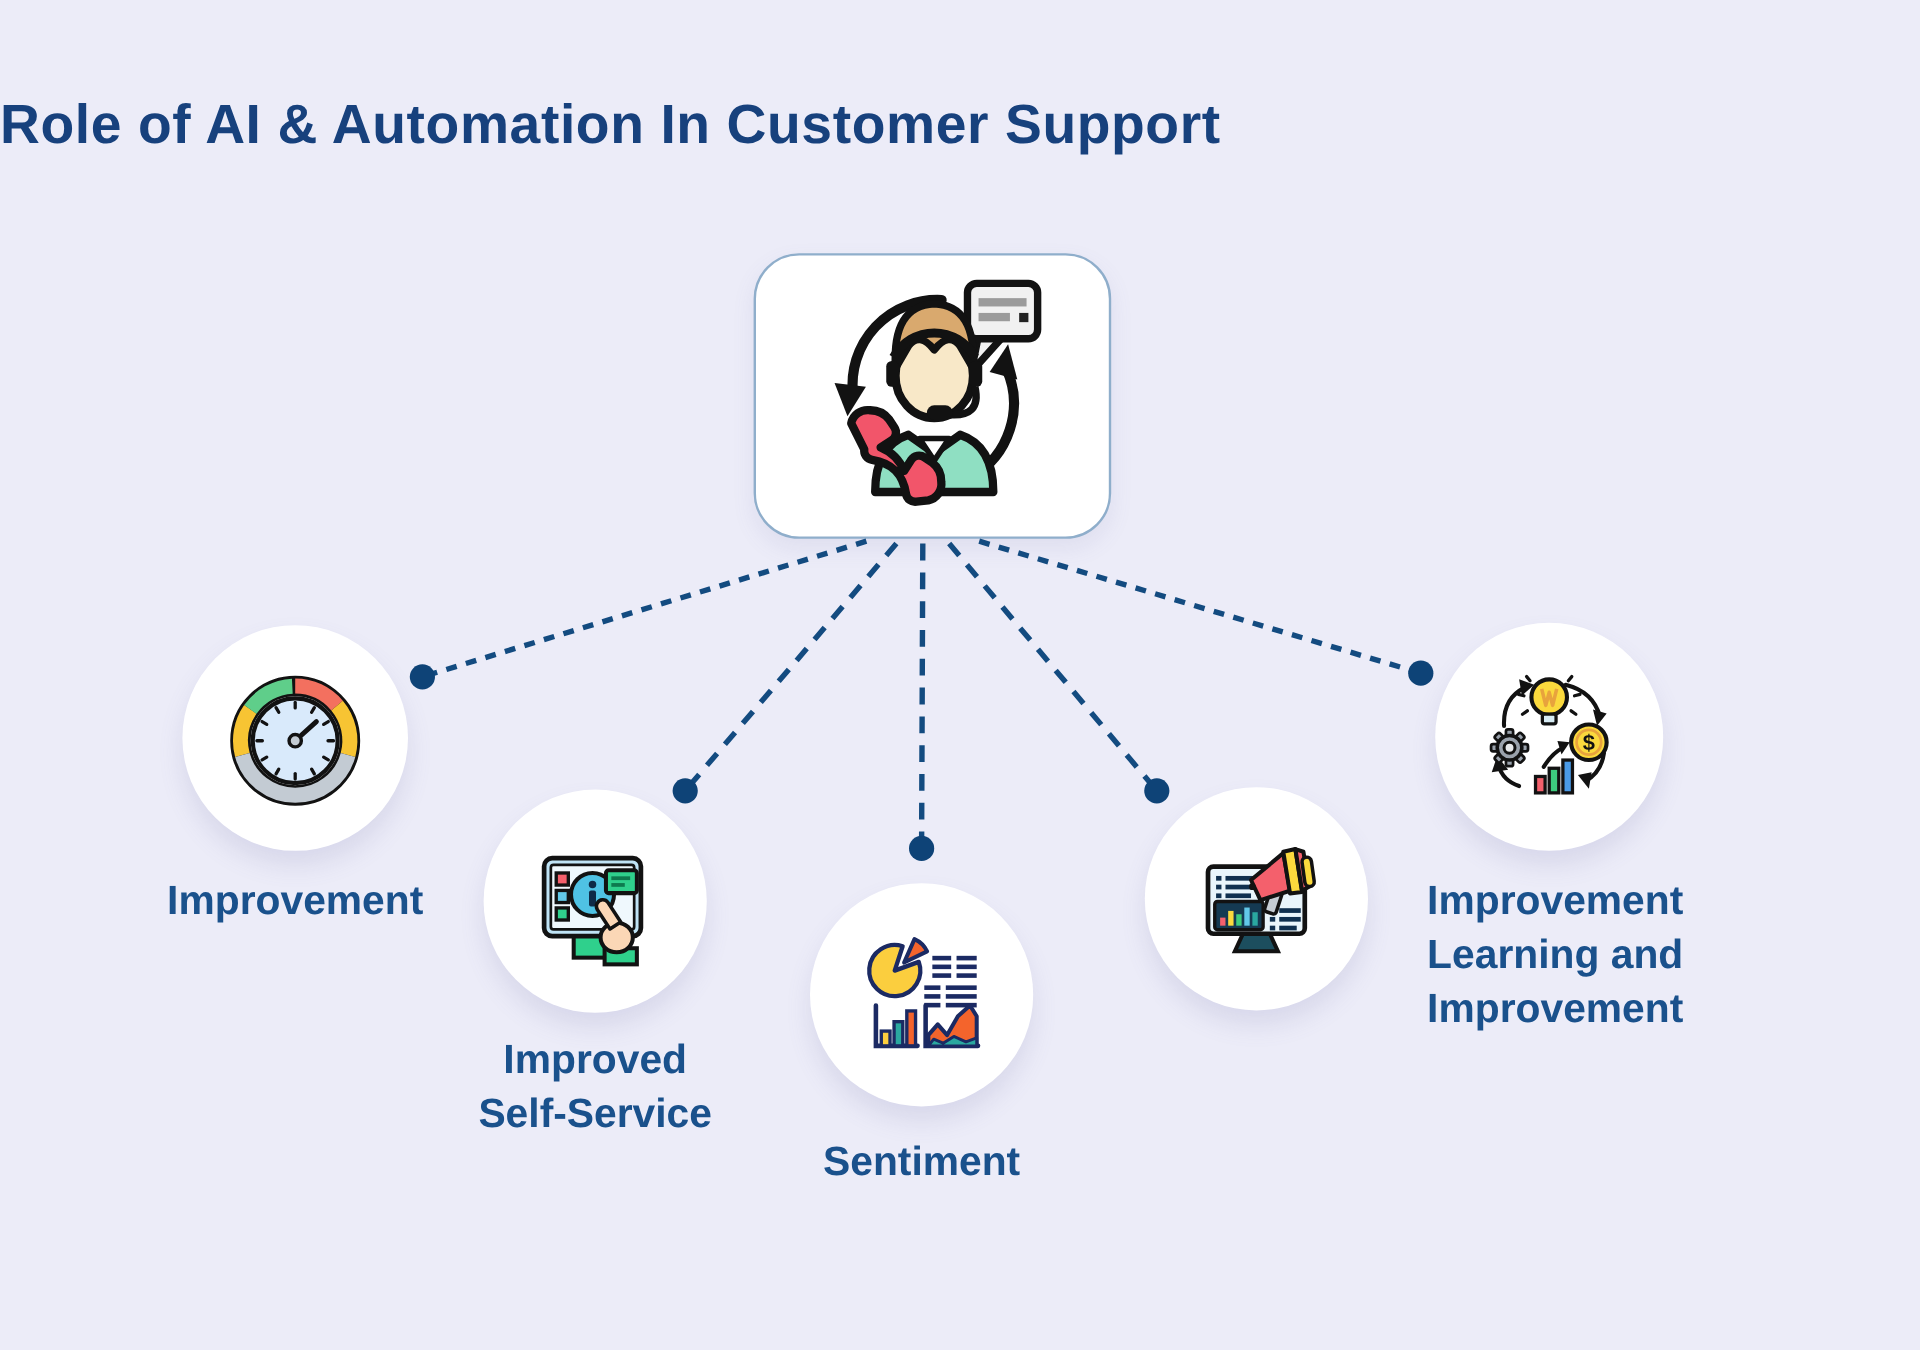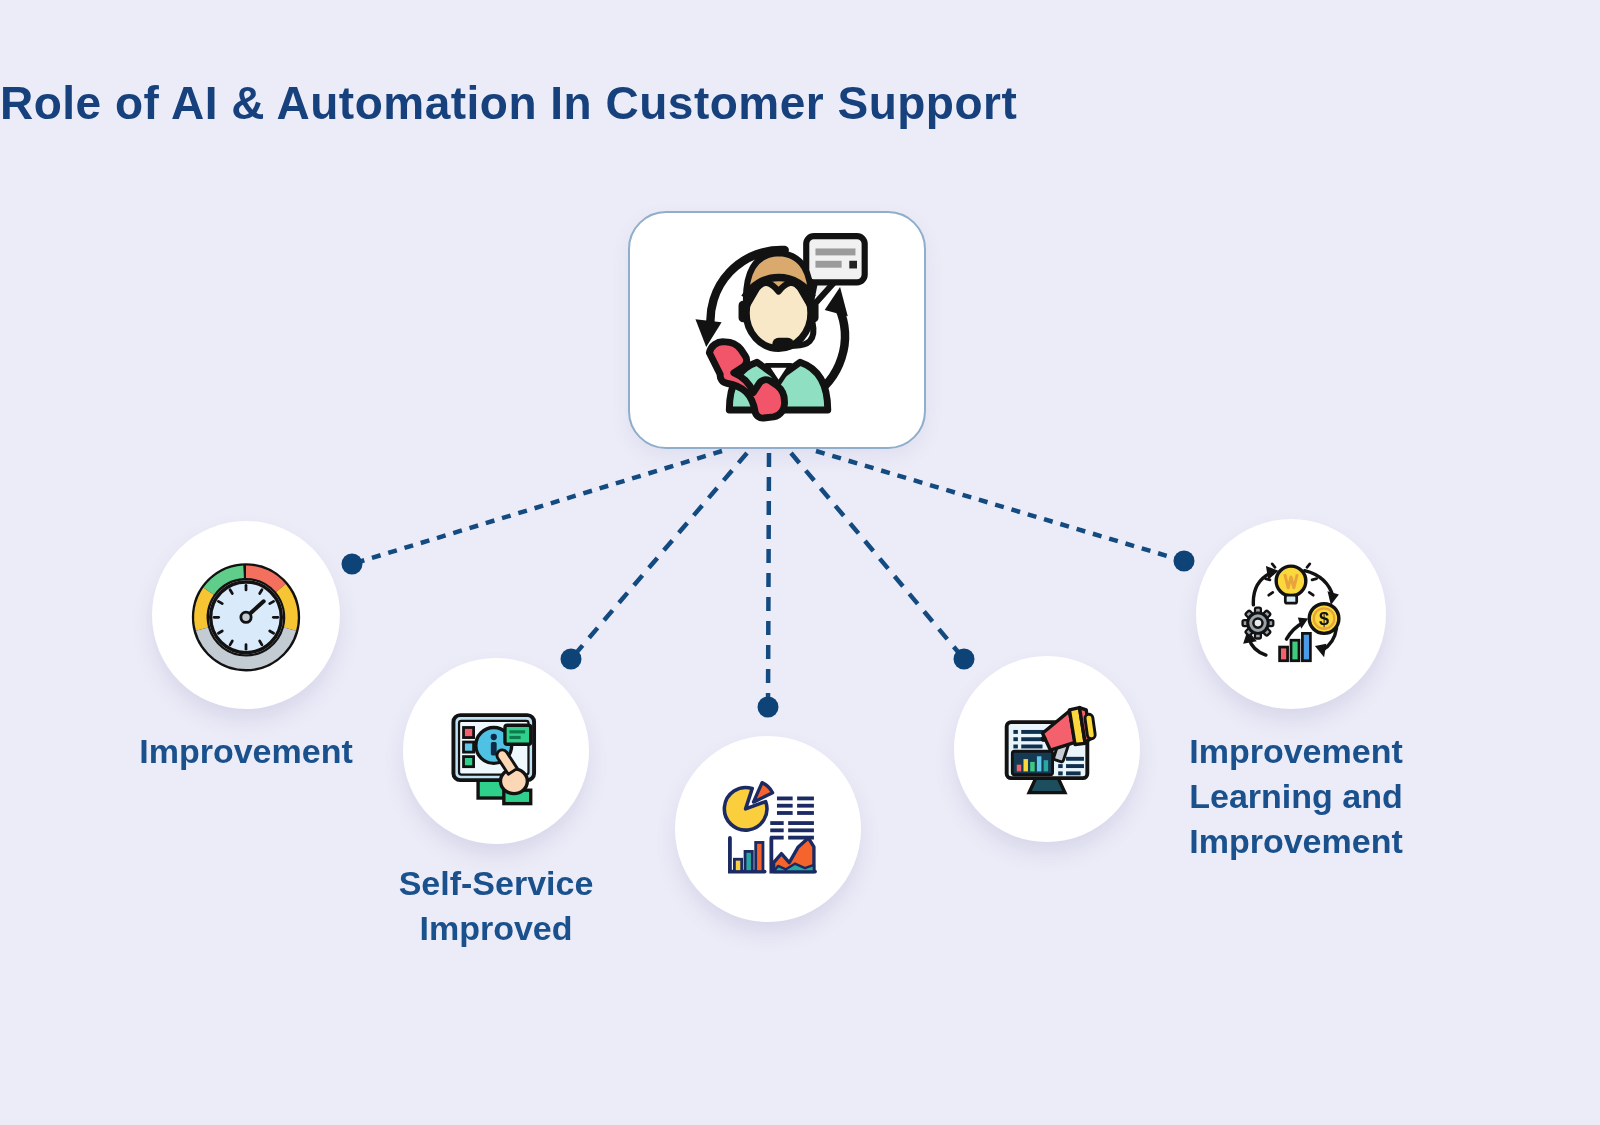--- a/index.html
+++ b/index.html
@@ -243,24 +243,25 @@
     <rect x="40" y="79" width="7" height="12" fill="#F4606C" stroke="#121212" stroke-width="2.4"></rect>
     <rect x="50" y="73" width="7" height="18" fill="#3DCB7E" stroke="#121212" stroke-width="2.4"></rect>
     <rect x="60" y="67" width="7" height="24" fill="#4A9BE8" stroke="#121212" stroke-width="2.4"></rect>
   </svg>
 </div>
 
 <div class="node-label" style="left:246px;top:729px;width:260px;">
   <span>Improvement</span>
 </div>
 <div class="node-label" style="left:496px;top:861px;width:280px;">
+  <span>Improved</span>
   <span>Self-Service</span>
-  <span>Improved</span>
 </div>
 <div class="node-label" style="left:768px;top:946px;width:260px;">
+  <span>Sentiment</span>
 </div>
 <div class="node-label" style="left:1047px;top:861px;width:300px;">
 </div>
 <div class="node-label" style="left:1296px;top:729px;width:320px;">
   <span>Improvement</span>
   <span>Learning and</span>
   <span>Improvement</span>
 </div>
 
 </body></html>

